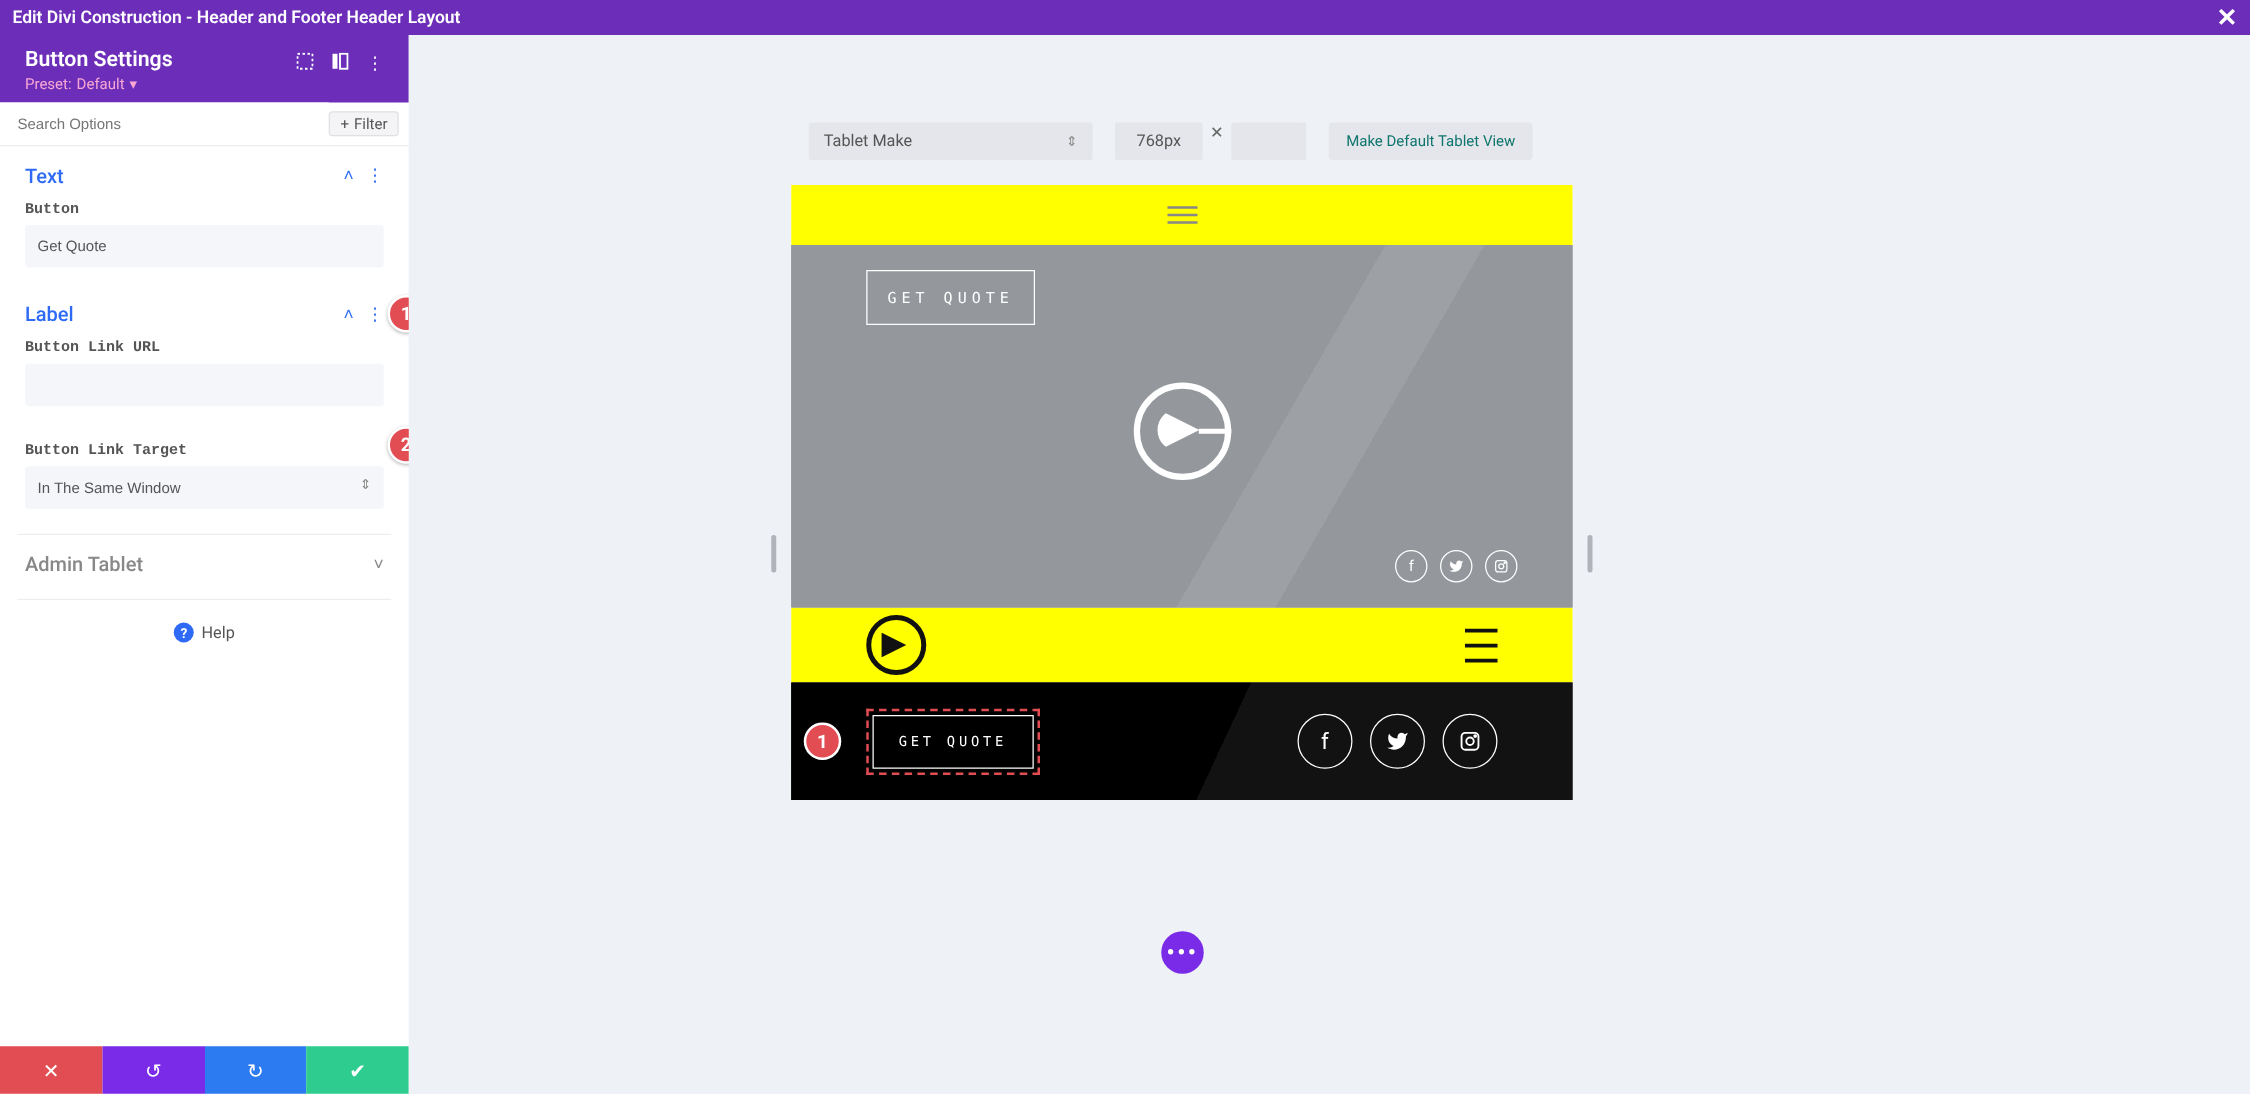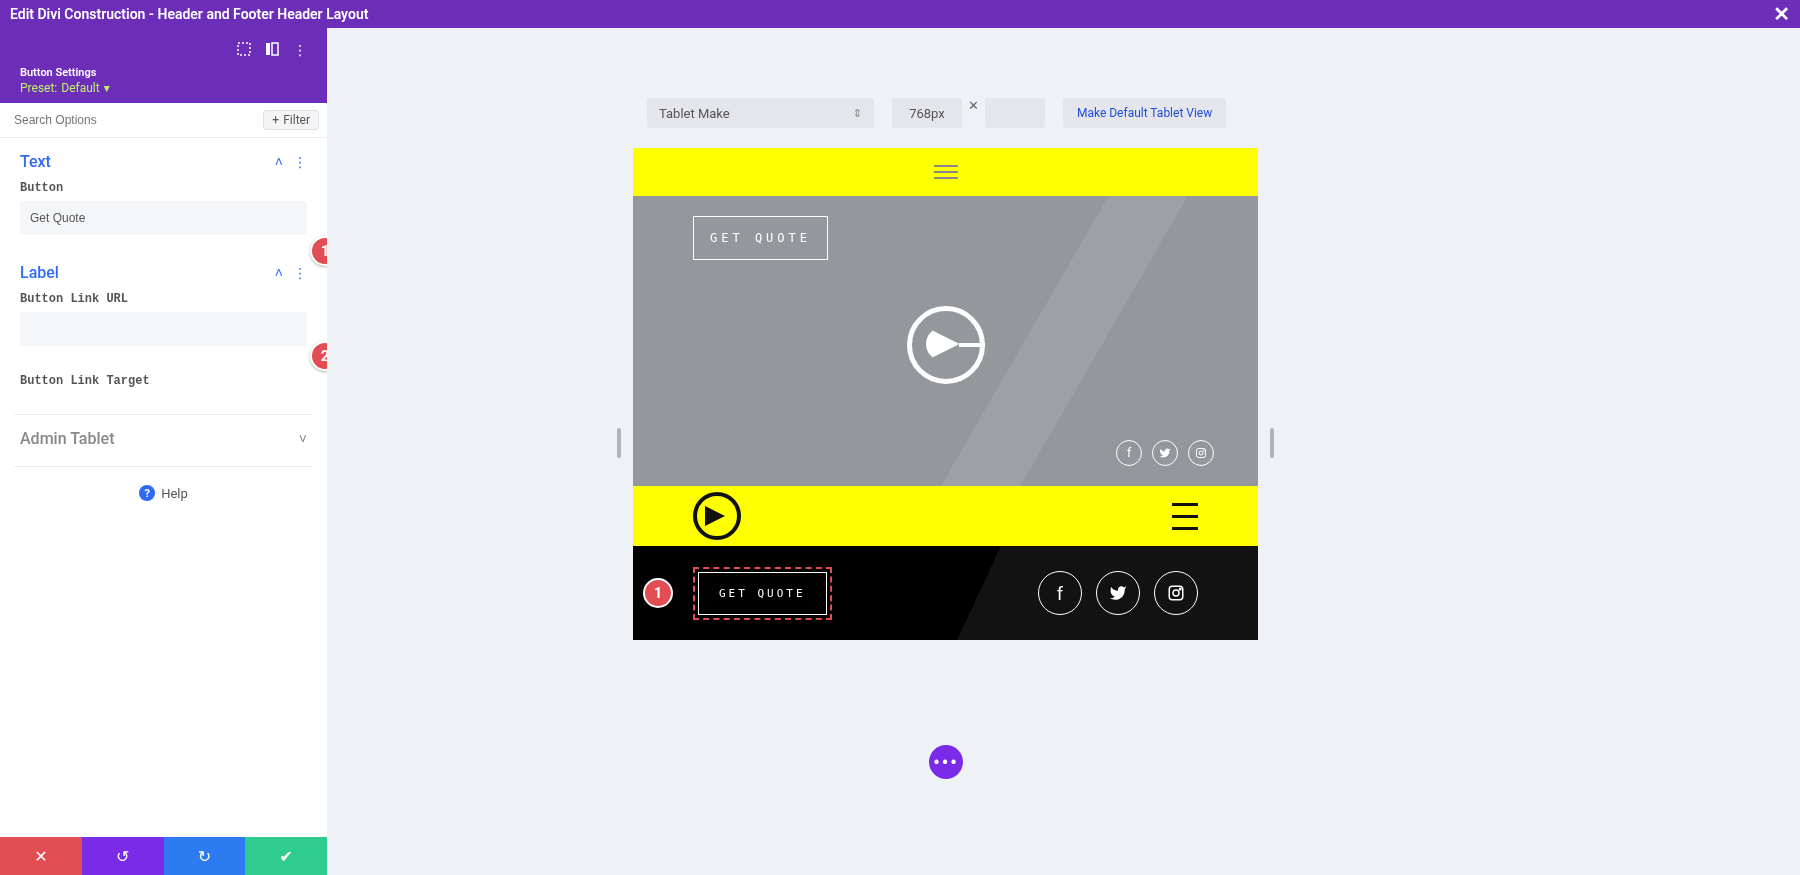--- a/index.html
+++ b/index.html
@@ -1,22 +1,22 @@
 <!DOCTYPE html>
 <html><head>
 <meta charset="utf-8">
 <style>
   * { box-sizing: border-box; margin: 0; padding: 0; }
   body { font-family: -apple-system, BlinkMacSystemFont, "Segoe UI", Roboto, sans-serif; background: #eef1f6; width: 1800px; height: 875px; overflow: hidden; }
   .titlebar { background: #6c2eb9; color: #fff; height: 28px; display: flex; align-items: center; justify-content: space-between; padding: 0 10px; font-weight: 600; font-size: 14px; }
   .titlebar .close { font-size: 20px; cursor: pointer; }
   .panel { position: absolute; top: 28px; left: 0; width: 327px; background: #fff; bottom: 0; display: flex; flex-direction: column; }
   .panel-top { background: #6c2eb9; color: #fff; padding: 10px 20px 8px; display: flex; align-items: flex-start; justify-content: space-between; }
-  .panel-top h2 { font-size: 11px; font-weight: 600; margin-top: 28px; }
-  .panel-top .preset { font-size: 12px; color: #bef264; margin-top: 2px; display:flex; align-items:flex-start; gap:4px;}
+  .panel-top h2 { font-size: 17px; font-weight: 600; }
+  .panel-top .preset { font-size: 12px; color: #f9a8d4; margin-top: 2px; display:flex; align-items:flex-start; gap:4px;}
   .panel-top .icons { display: flex; gap: 14px; font-size: 14px; margin-top:4px;}
   .tabs { display: flex; background: #8338ec; }
   .tabs .tab { flex: 0 0 auto; padding: 10px 18px; color: #e6d7fb; font-size: 13px; font-weight: 500; cursor: pointer; }
   .tabs .tab.active { background: #6c2eb9; color: #fff; }
   .searchrow { display: flex; align-items: center; border-bottom: 1px solid #eee; }
   .searchrow input { flex: 1; border: 0; padding: 10px 14px; font-size: 12px; color: #14532d; outline: none; }
   .filterbtn { background: #f4f4f6; border: 1px solid #e0e0e4; border-radius: 3px; font-size: 12px; color: #555; padding: 2px 8px; margin-right: 8px; display:flex; align-items:center; gap:4px; cursor:pointer;}
   .sections { flex: 1; overflow: auto; padding: 0 0 0 0; }
   .section-head { display: flex; justify-content: space-between; align-items: center; padding: 14px 20px 4px; cursor: pointer; }
   .section-head .title { color: #2e6af6; font-weight: 500; font-size: 16px; }
@@ -39,21 +39,21 @@
 
   .canvas { position: absolute; top: 28px; left: 327px; right: 0; bottom: 0; background: #eef1f6; }
   .viewbar { position: absolute; top: 70px; left: 320px; display: flex; align-items: center; gap: 18px; }
   .dd { background: #e4e6eb; border-radius: 2px; height: 30px; display: flex; align-items: center; padding: 0 12px; font-size: 13px; color: #555; position: relative; }
   .dd.view { width: 227px; justify-content: space-between; }
   .dd.view::after { content:"⇕"; font-size:11px; color:#888;}
   .wbox { display: flex; gap: 6px; }
   .wbox .num { background:#e4e6eb; height:30px; width:70px; display:flex;align-items:center;justify-content:center;font-size:13px;color:#555;border-radius:2px;}
   .wbox .x { color:#666; font-size:13px; }
   .wbox .h { background:#e4e6eb; height:30px; width:60px; border-radius:2px;}
-  .defaultbtn { background:#e4e6eb; height:30px; padding:0 14px; border-radius:3px; display: flex; align-items:center; font-size:12px; color:#1d4ed8;}
+  .defaultbtn { background:#e4e6eb; height:30px; padding:0 14px; border-radius:3px; display: flex; align-items:center; font-size:12px; color:#0f766e;}
 
   .frame { position: absolute; top: 120px; left: 306px; width: 625px; background:#fff; }
   .yel-top { background:#ff0; height:48px; display:flex;align-items:center;justify-content:center;}
   .hamb { display:flex;flex-direction:column;gap:4px;}
   .hamb span{width:24px;height:2px;background:#888;display:block;}
   .gray { background:#94989d; height:290px; position:relative; background-image: linear-gradient(120deg, #94989d 0%, #94989d 60%, #9da1a6 60%, #9da1a6 70%, #94989d 70%); }
   .quote-outline { border:1px solid #fff; color:#fff; letter-spacing:4px; font-size:12px; padding:14px 16px; position:absolute; top:20px; left:60px; font-family: monospace; }
   .logo-white { width:78px;height:78px;border:5px solid #fff;border-radius:50%; position:absolute; top:110px; left:50%; transform:translateX(-50%); }
   .logo-white::before{content:"";position:absolute;width:34px;height:34px;background:#fff;border-radius:50% 0 50% 50%;top:16px;left:14px; clip-path: polygon(0 0, 100% 50%, 0 100%);}
   .logo-white::after{content:"";position:absolute;width:26px;height:4px;background:#fff;top:32px;right:-5px;}
@@ -137,20 +137,23 @@
         <span>˄</span>
         <span>⋮</span>
       </span>
     </div>
     <div class="field">
       <div class="field-label">Button Link URL</div>
       <input class="field-input" value="" style="">
     </div>
     <div class="field" style="margin-top:16px;">
       <div class="field-label">Button Link Target</div>
+      <div class="select-wrap">
+        <input class="field-input" readonly="" value="In The Same Window" style="">
+      </div>
     </div>
 
     <div class="divider"></div>
 
     <div class="section-head admin">
       <span class="title">Admin Tablet</span>
       <span class="ctrls" style="color:#888;">
         <span>˅</span>
       </span>
     </div>

